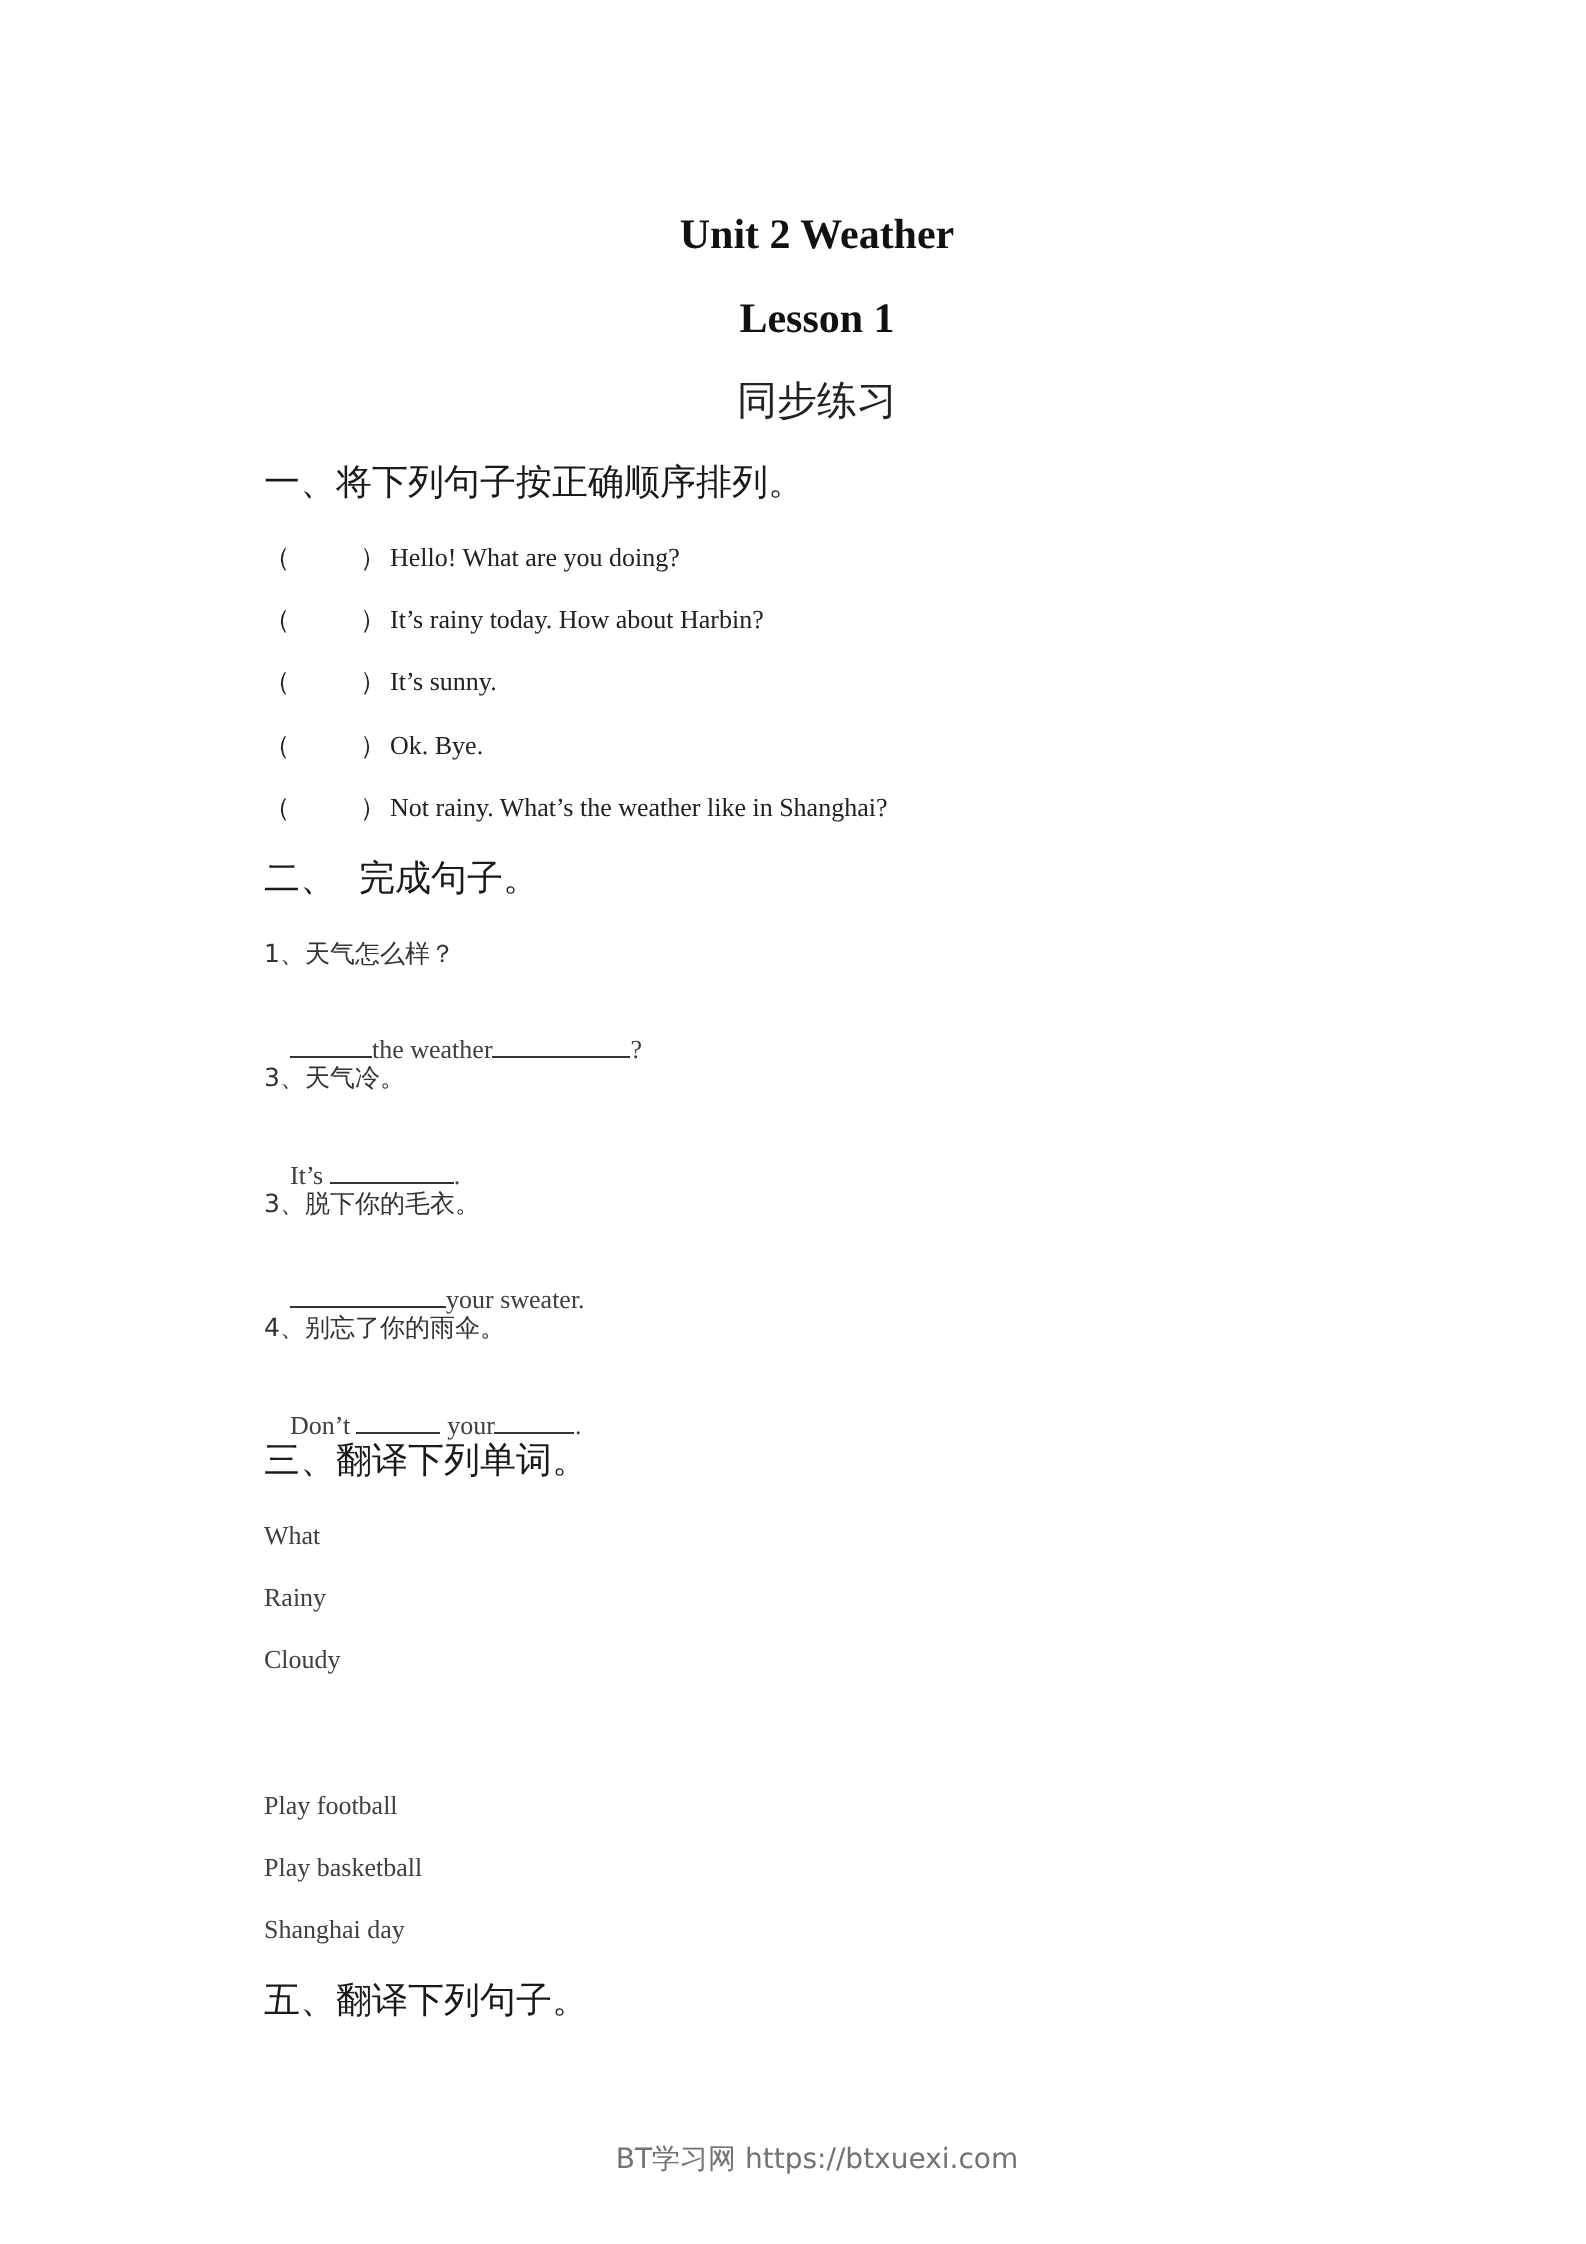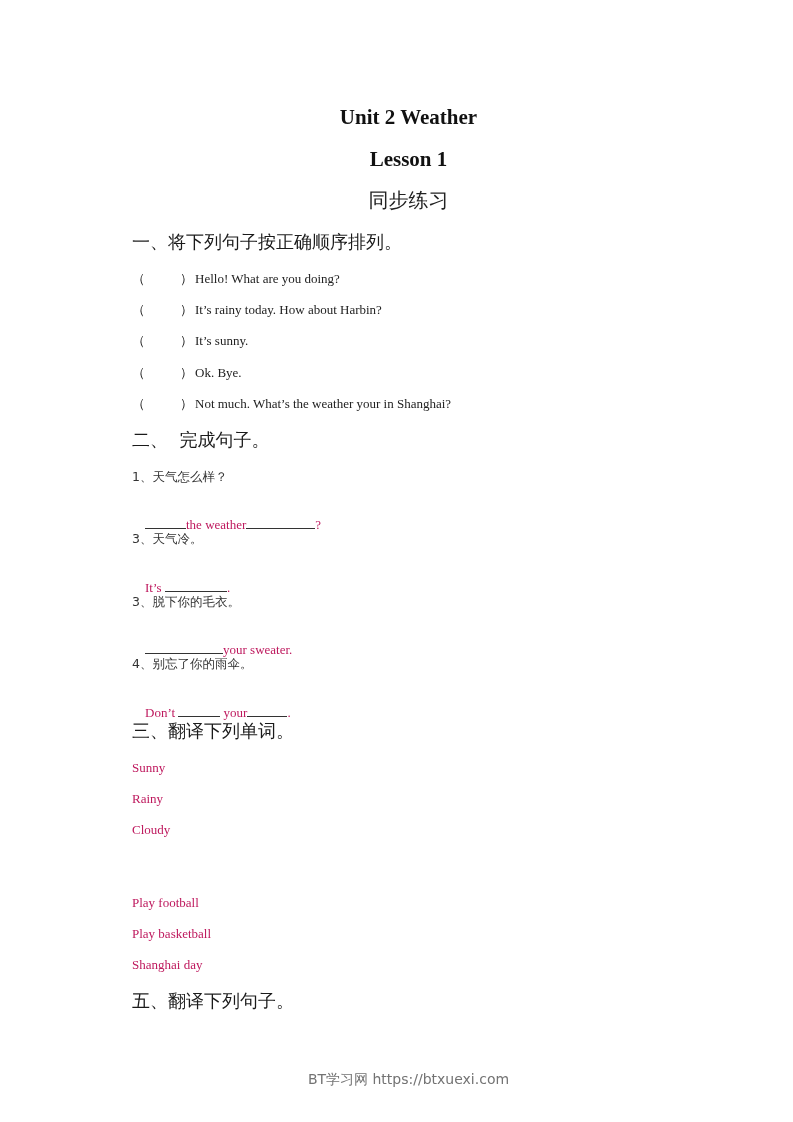--- a/index.html
+++ b/index.html
@@ -45,21 +45,21 @@
       font-size: 18px;
       line-height: 22px;
       color: #1a1a1a;
       white-space: pre;
     }
     .line {
       position: absolute;
       left: 120px;
       font-size: 13px;
       line-height: 16px;
-      color: #be185d;
+      color: #404040;
       white-space: pre;
     }
     .zh {
       font-family: "DejaVu Sans", sans-serif;
       font-size: 12.5px;
       color: #333;
     }
     .paren-row {
       position: absolute;
       left: 120px;
@@ -114,21 +114,21 @@
     <span>It’s sunny.</span>
   </div>
   <div class="paren-row" style="top:365px;">
     <span class="paren-open">（</span>
     <span class="paren-close">）</span>
     <span>Ok. Bye.</span>
   </div>
   <div class="paren-row" style="top:396px;">
     <span class="paren-open">（</span>
     <span class="paren-close">）</span>
-    <span>Not much. What’s the weather your in Shanghai?</span>
+    <span>Not rainy. What’s the weather like in Shanghai?</span>
   </div>
 
   <div class="section-heading" style="top:429px;">二、  完成句子。</div>
 
   <div class="line zh" style="top:469px;">1、天气怎么样？</div>
   <div class="line" style="top:500px;">
     <span class="blank" style="width:41px;"></span><span>the weather</span><span class="blank" style="width:69px;"></span><span>?</span>
   </div>
 
   <div class="line zh" style="top:531px;">3、天气冷。</div>
@@ -140,21 +140,21 @@
   <div class="line" style="top:625px;">
     <span class="blank" style="width:78px;"></span><span>your sweater.</span>
   </div>
 
   <div class="line zh" style="top:656px;">4、别忘了你的雨伞。</div>
   <div class="line" style="top:688px;">
     <span>Don’t </span><span class="blank" style="width:42px;"></span><span> your</span><span class="blank" style="width:40px;"></span><span>.</span>
   </div>
 
   <div class="section-heading" style="top:720px;">三、翻译下列单词。</div>
-  <div class="line" style="top:760px;">Sunny</div>
+  <div class="line" style="top:760px;">What</div>
   <div class="line" style="top:791px;">Rainy</div>
   <div class="line" style="top:822px;">Cloudy</div>
 
   <div class="line" style="top:895px;">Play football</div>
   <div class="line" style="top:926px;">Play basketball</div>
   <div class="line" style="top:957px;">Shanghai day</div>
 
   <div class="section-heading" style="top:990px;">五、翻译下列句子。</div>
 
   <div class="footer">BT学习网 https://btxuexi.com</div>

